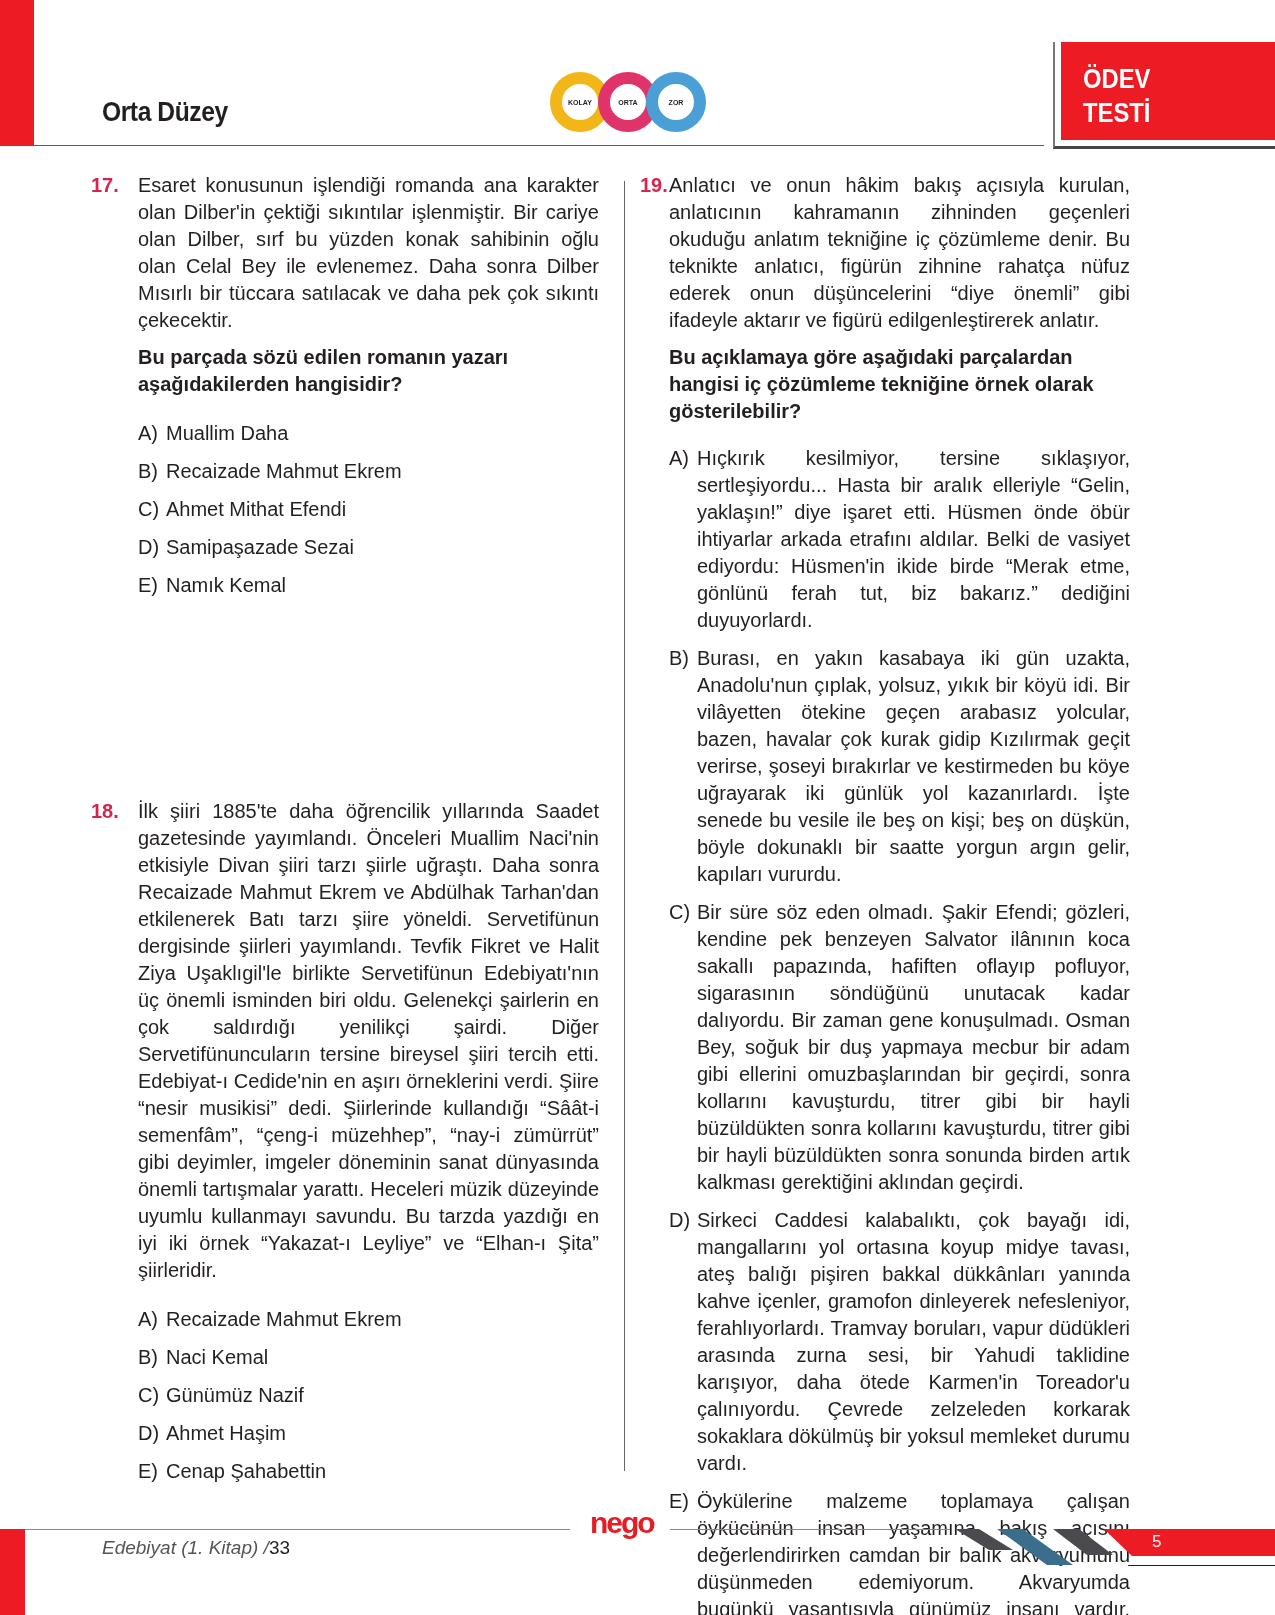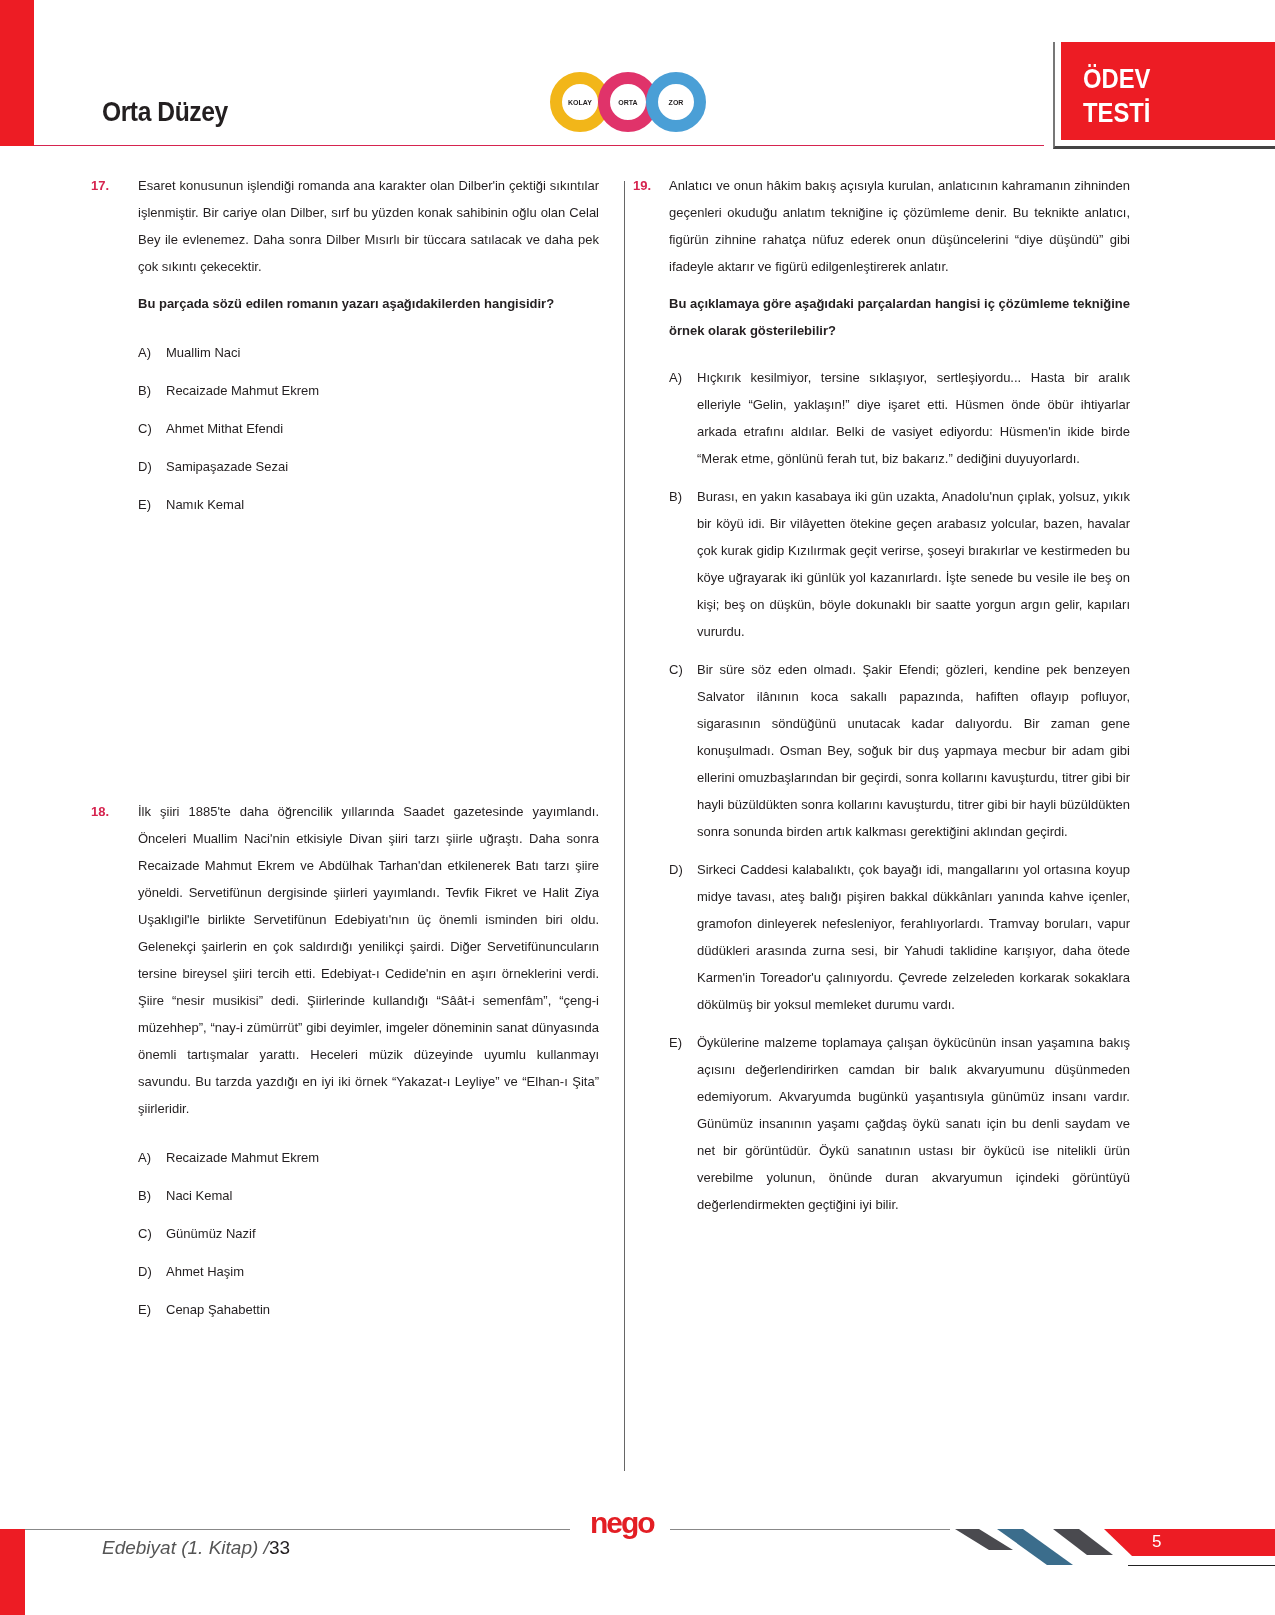--- a/index.html
+++ b/index.html
@@ -6,21 +6,21 @@
   body { width: 1275px; height: 1615px; position: relative; overflow: hidden; font-family: "Liberation Sans", sans-serif; color: #231f20; }
   .red-bar-top { position: absolute; left: 0; top: 0; width: 34px; height: 146px; background: #ed1c24; }
   .red-bar-bottom { position: absolute; left: 0; top: 1529px; width: 25px; height: 86px; background: #ed1c24; }
   .header-line { position: absolute; left: 34px; top: 145px; width: 1010px; height: 1px; background: #d6244f; }
   .level-title { position: absolute; left: 102px; top: 96px; font-size: 28px; font-weight: bold; letter-spacing: -0.5px; transform: scaleX(0.88); transform-origin: left; color: #231f20; }
   .logo-rings { position: absolute; left: 548px; top: 70px; width: 160px; height: 64px; }
   .odev-wrap { position: absolute; left: 1053px; top: 42px; width: 222px; height: 104px; border-left: 2px solid #777; border-bottom: 3px solid #444; }
   .odev-box { position: absolute; left: 6px; top: 0; right: 0; bottom: 6px; background: #ed1c24; color: #fff; font-weight: bold; font-size: 28px; line-height: 34px; padding: 20px 0 0 22px; box-sizing: border-box; }
   .odev-box span { display: block; transform: scaleX(0.85); transform-origin: left; }
   .col-divider { position: absolute; left: 624px; top: 181px; width: 1px; height: 1290px; background: #666; }
-  .q { position: absolute; font-size: 13px; line-height: 27px; }
+  .q { position: absolute; font-size: 20px; line-height: 27px; }
   .q .num { position: absolute; left: 0; top: 0; color: #d6244f; font-weight: bold; }
   .q .body { margin-left: 47px; text-align: justify; }
   .q .stem { margin-left: 47px; font-weight: bold; margin-top: 10px; }
   .opts { margin-left: 47px; margin-top: 22px; }
   .opt { display: flex; height: 38px; }
   .opt .ol { width: 28px; }
   .opt-long { display: flex; margin-bottom: 11px; }
   .opt-long .ol { width: 28px; flex: none; }
   .opt-long .ot { text-align: justify; flex: 1; }
   .footer-line { position: absolute; left: 25px; top: 1529px; width: 545px; height: 1px; background: #888; }
@@ -58,21 +58,21 @@
 
 <div class="col-divider"></div>
 
 <div class="q" style="left:91px; top:172px; width:508px;">
   <div class="num">17.</div>
   <div class="body">Esaret konusunun işlendiği romanda ana karakter olan Dilber'in çektiği sıkıntılar işlenmiştir. Bir cariye olan Dilber, sırf bu yüzden konak sahibinin oğlu olan Celal Bey ile evlenemez. Daha sonra Dilber Mısırlı bir tüccara satılacak ve daha pek çok sıkıntı çekecektir.</div>
   <div class="stem">Bu parçada sözü edilen romanın yazarı aşağıdakilerden hangisidir?</div>
   <div class="opts">
     <div class="opt">
         <span class="ol">A)</span>
-        <span>Muallim Naci</span>
+        <span>Muallim Daha</span>
       </div>
     <div class="opt">
         <span class="ol">B)</span>
         <span>Recaizade Mahmut Ekrem</span>
       </div>
     <div class="opt">
         <span class="ol">C)</span>
         <span>Ahmet Mithat Efendi</span>
       </div>
     <div class="opt">
@@ -107,22 +107,22 @@
         <span>Ahmet Haşim</span>
       </div>
     <div class="opt">
         <span class="ol">E)</span>
         <span>Cenap Şahabettin</span>
       </div>
   </div>
 </div>
 
 <div class="q" style="left:622px; top:172px; width:508px;">
-  <div class="num" style="left:11px;">19.</div>
-  <div class="body">Anlatıcı ve onun hâkim bakış açısıyla kurulan, anlatıcının kahramanın zihninden geçenleri okuduğu anlatım tekniğine iç çözümleme denir. Bu teknikte anlatıcı, figürün zihnine rahatça nüfuz ederek onun düşüncelerini “diye düşündü” gibi ifadeyle aktarır ve figürü edilgenleştirerek anlatır.</div>
+  <div class="num" style="left:18px;">19.</div>
+  <div class="body">Anlatıcı ve onun hâkim bakış açısıyla kurulan, anlatıcının kahramanın zihninden geçenleri okuduğu anlatım tekniğine iç çözümleme denir. Bu teknikte anlatıcı, figürün zihnine rahatça nüfuz ederek onun düşüncelerini “diye önemli” gibi ifadeyle aktarır ve figürü edilgenleştirerek anlatır.</div>
   <div class="stem">Bu açıklamaya göre aşağıdaki parçalardan hangisi iç çözümleme tekniğine örnek olarak gösterilebilir?</div>
   <div class="opts" style="margin-top:20px;">
     <div class="opt-long">
         <span class="ol">A)</span>
         <span class="ot">Hıçkırık kesilmiyor, tersine sıklaşıyor, sertleşiyordu... Hasta bir aralık elleriyle “Gelin, yaklaşın!” diye işaret etti. Hüsmen önde öbür ihtiyarlar arkada etrafını aldılar. Belki de vasiyet ediyordu: Hüsmen'in ikide birde “Merak etme, gönlünü ferah tut, biz bakarız.” dediğini duyuyorlardı.</span>
       </div>
     <div class="opt-long">
         <span class="ol">B)</span>
         <span class="ot">Burası, en yakın kasabaya iki gün uzakta, Anadolu'nun çıplak, yolsuz, yıkık bir köyü idi. Bir vilâyetten ötekine geçen arabasız yolcular, bazen, havalar çok kurak gidip Kızılırmak geçit verirse, şoseyi bırakırlar ve kestirmeden bu köye uğrayarak iki günlük yol kazanırlardı. İşte senede bu vesile ile beş on kişi; beş on düşkün, böyle dokunaklı bir saatte yorgun argın gelir, kapıları vururdu.</span>
       </div>

